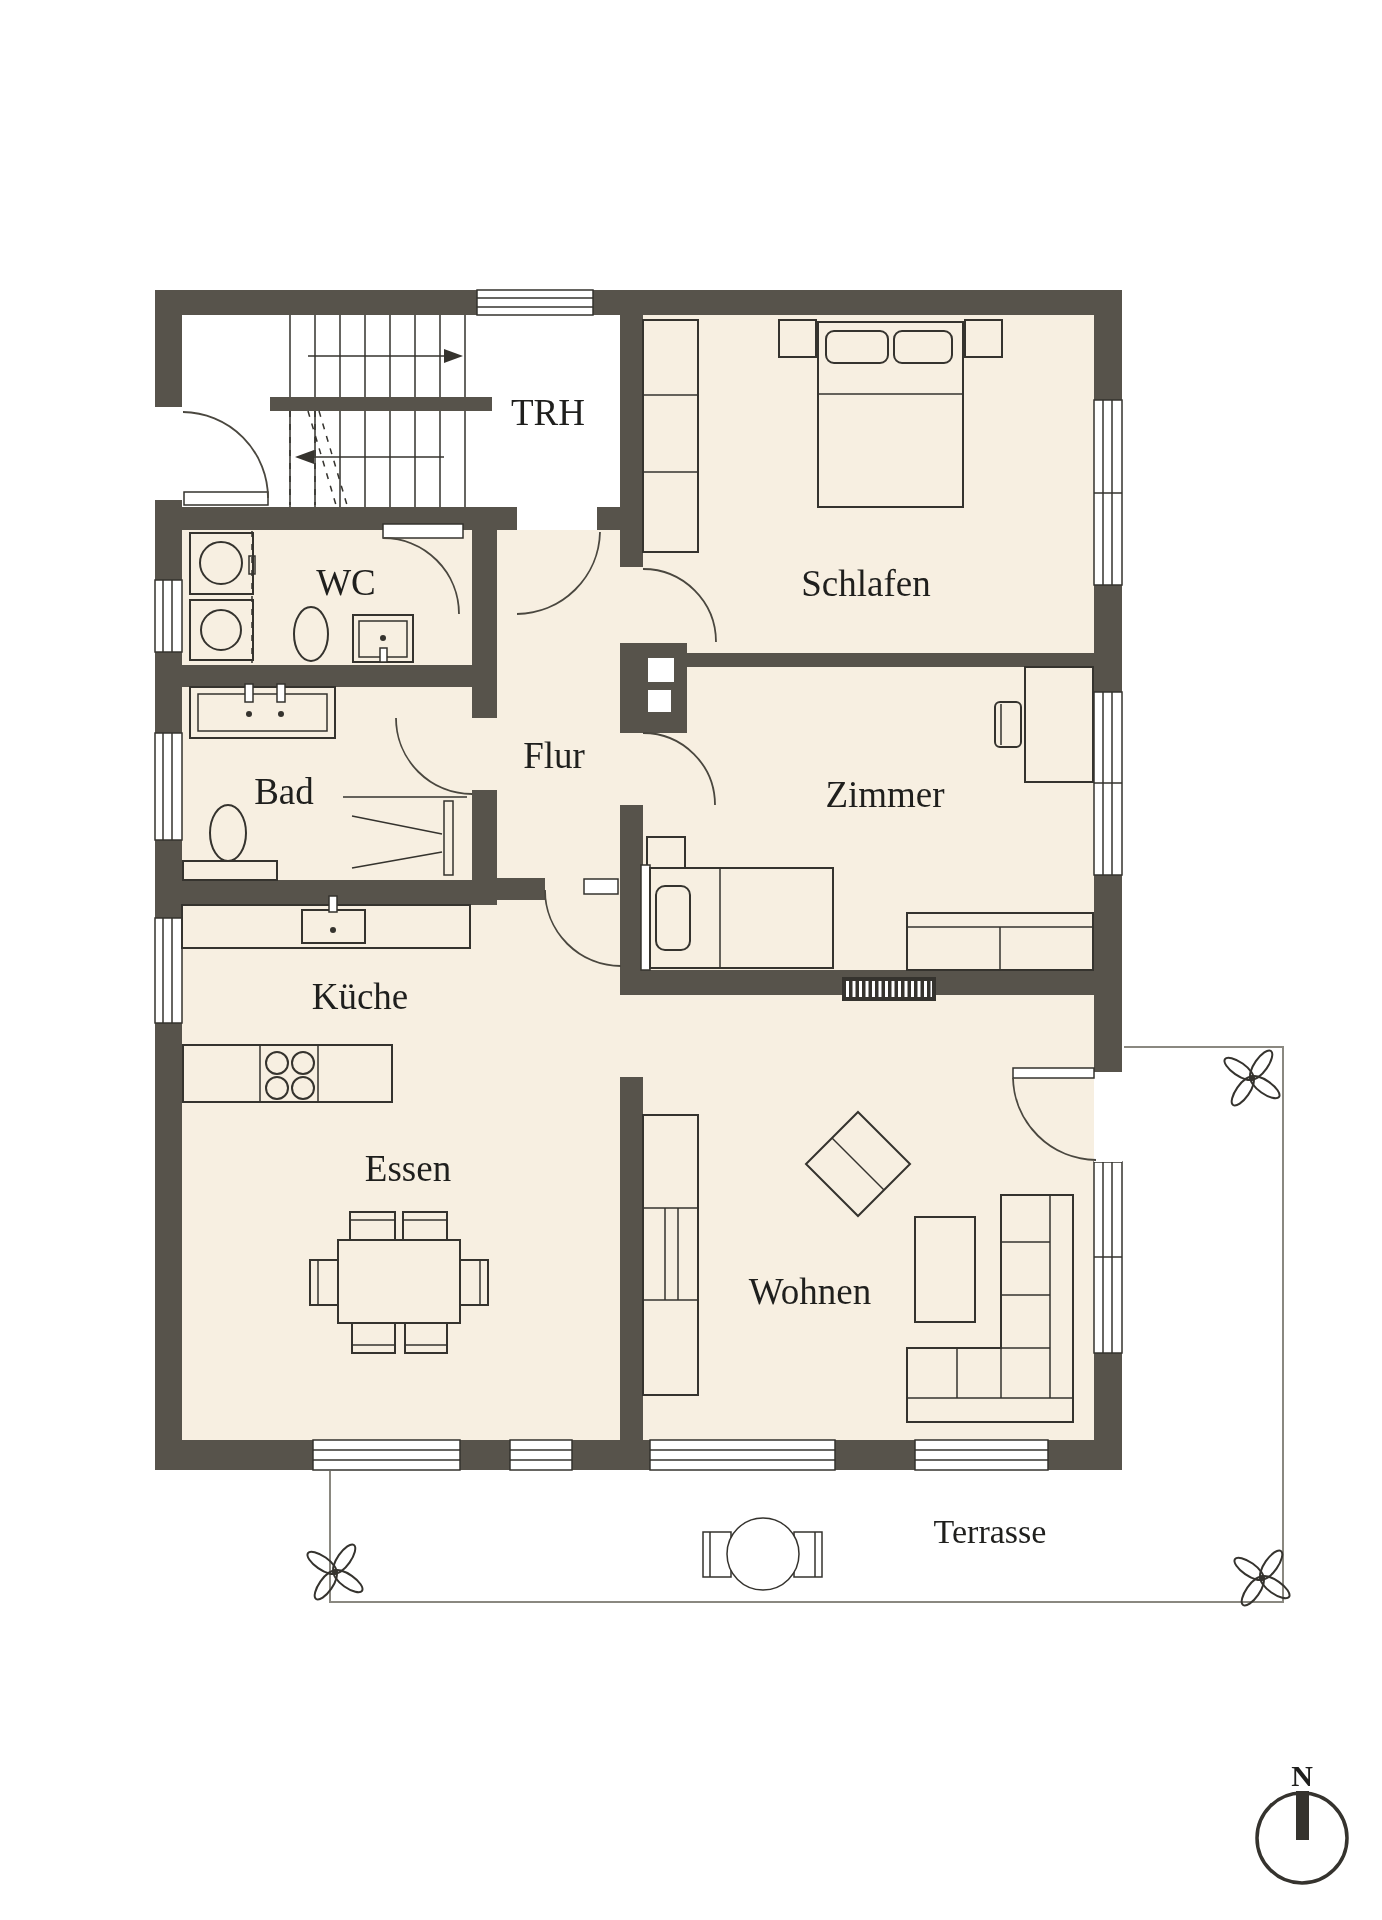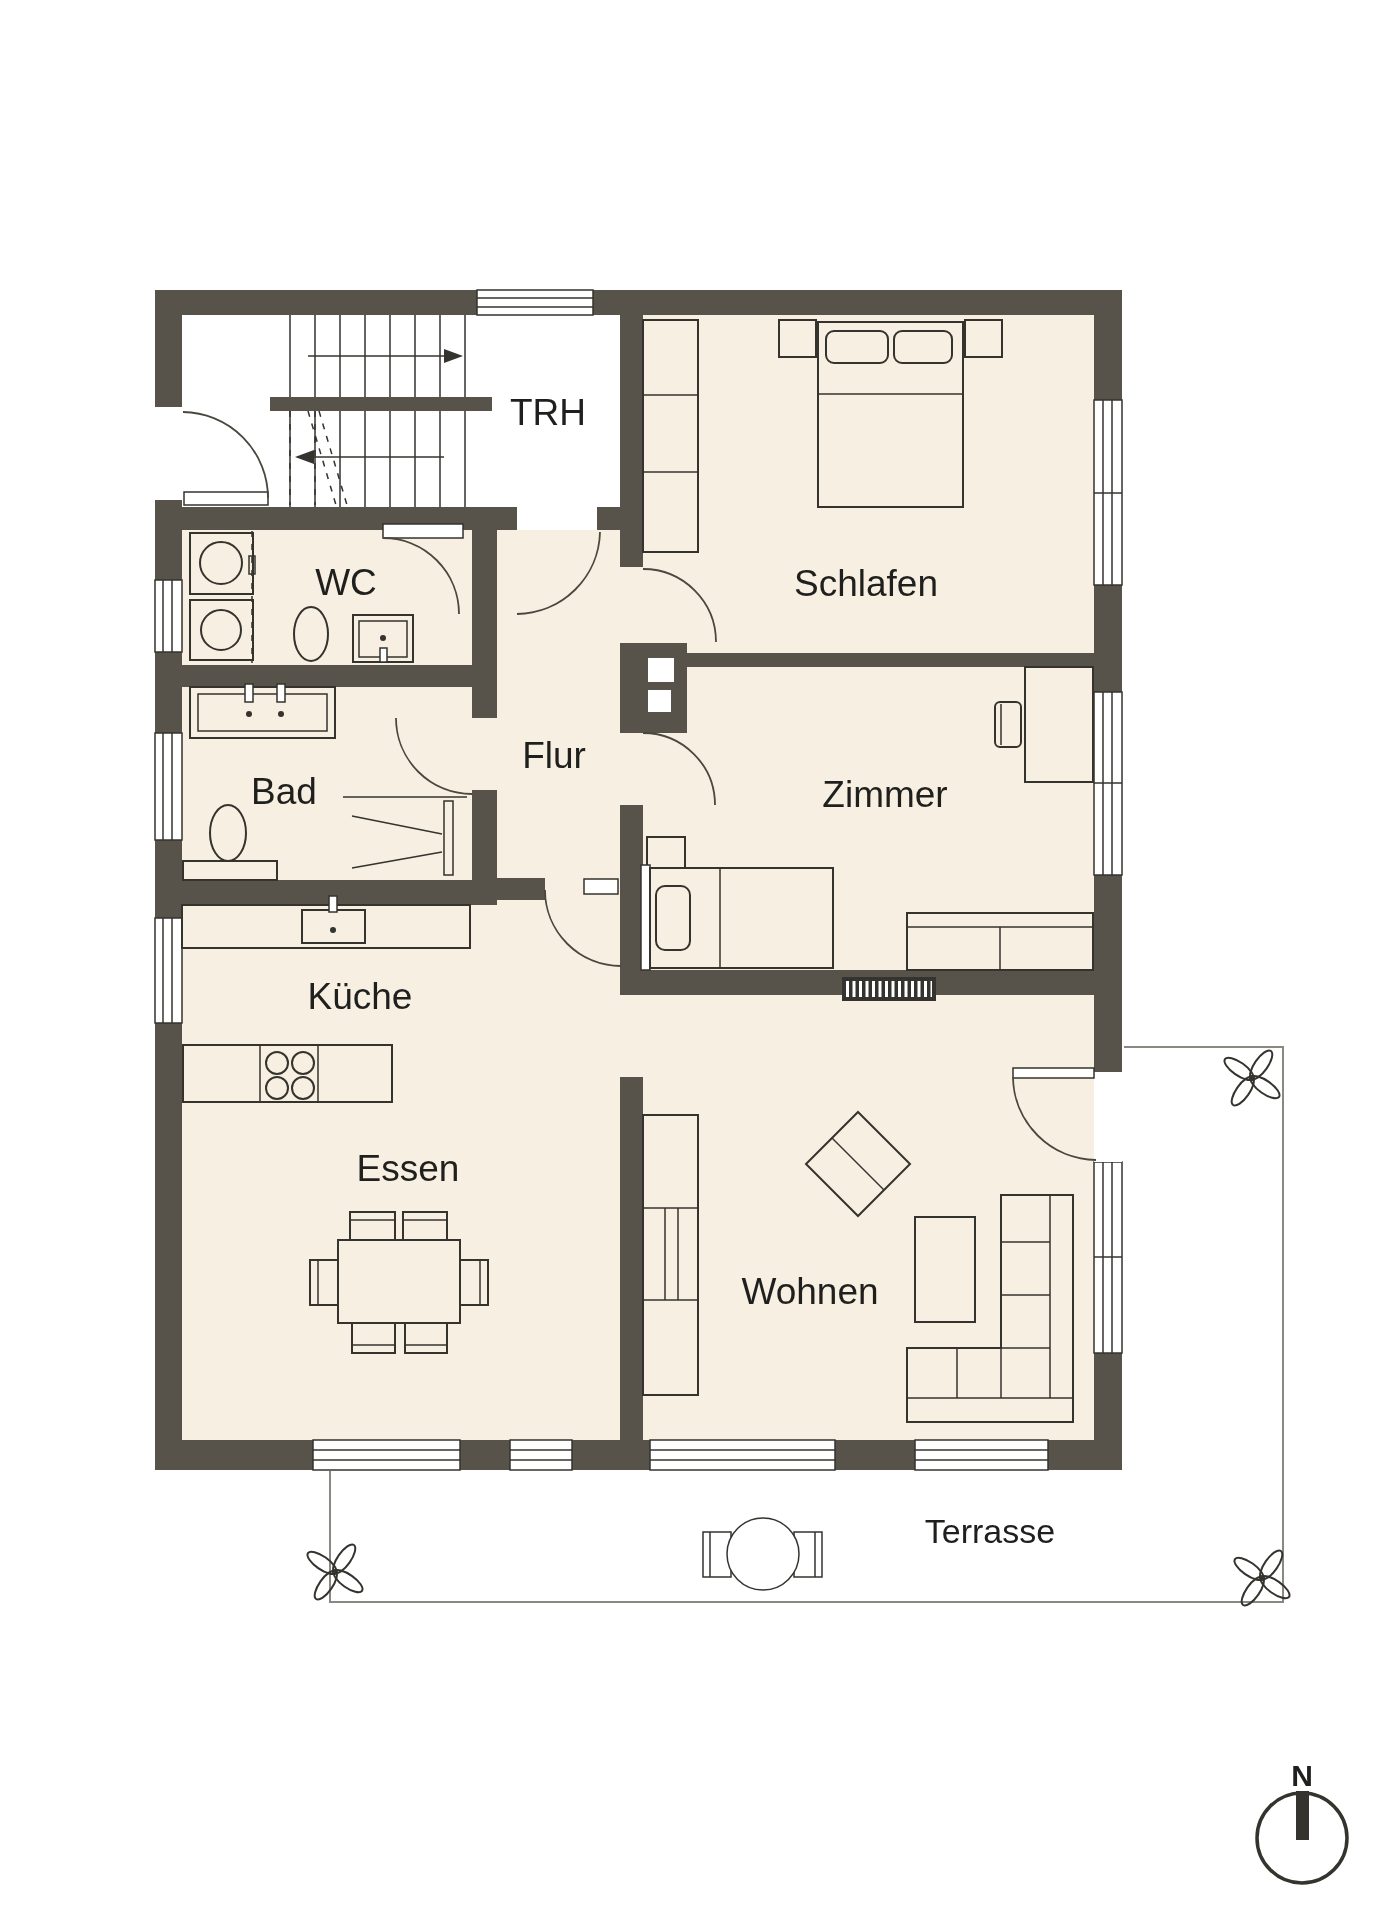--- a/index.html
+++ b/index.html
@@ -1,17 +1,17 @@
 <!DOCTYPE html>
 <html><head>
 <meta charset="utf-8">
 <style>
   html,body{margin:0;padding:0;background:#ffffff;}
   .page{position:relative;width:1382px;height:1920px;background:#ffffff;overflow:hidden;
-        font-family:Liberation Sans, sans-serif;}
+        font-family:Liberation Serif, serif;}
   svg{position:absolute;left:0;top:0;}
   .wall{fill:#57534B;stroke:none;}
   .floor{fill:#F7EFE1;}
   .whitefloor{fill:#FFFFFF;}
   .lnt{stroke:#35332E;stroke-width:1.5;fill:none;}
   .lnw{stroke:#35332E;stroke-width:1.5;fill:#FFFFFF;}
   .furn{stroke:#35332E;stroke-width:2;fill:none;}
   .furnf{stroke:#35332E;stroke-width:2;fill:#F7EFE1;}
   .dash{stroke:#35332E;stroke-width:1.5;fill:none;stroke-dasharray:6 7;}
   .arc{stroke:#4a473f;stroke-width:1.8;fill:none;}

